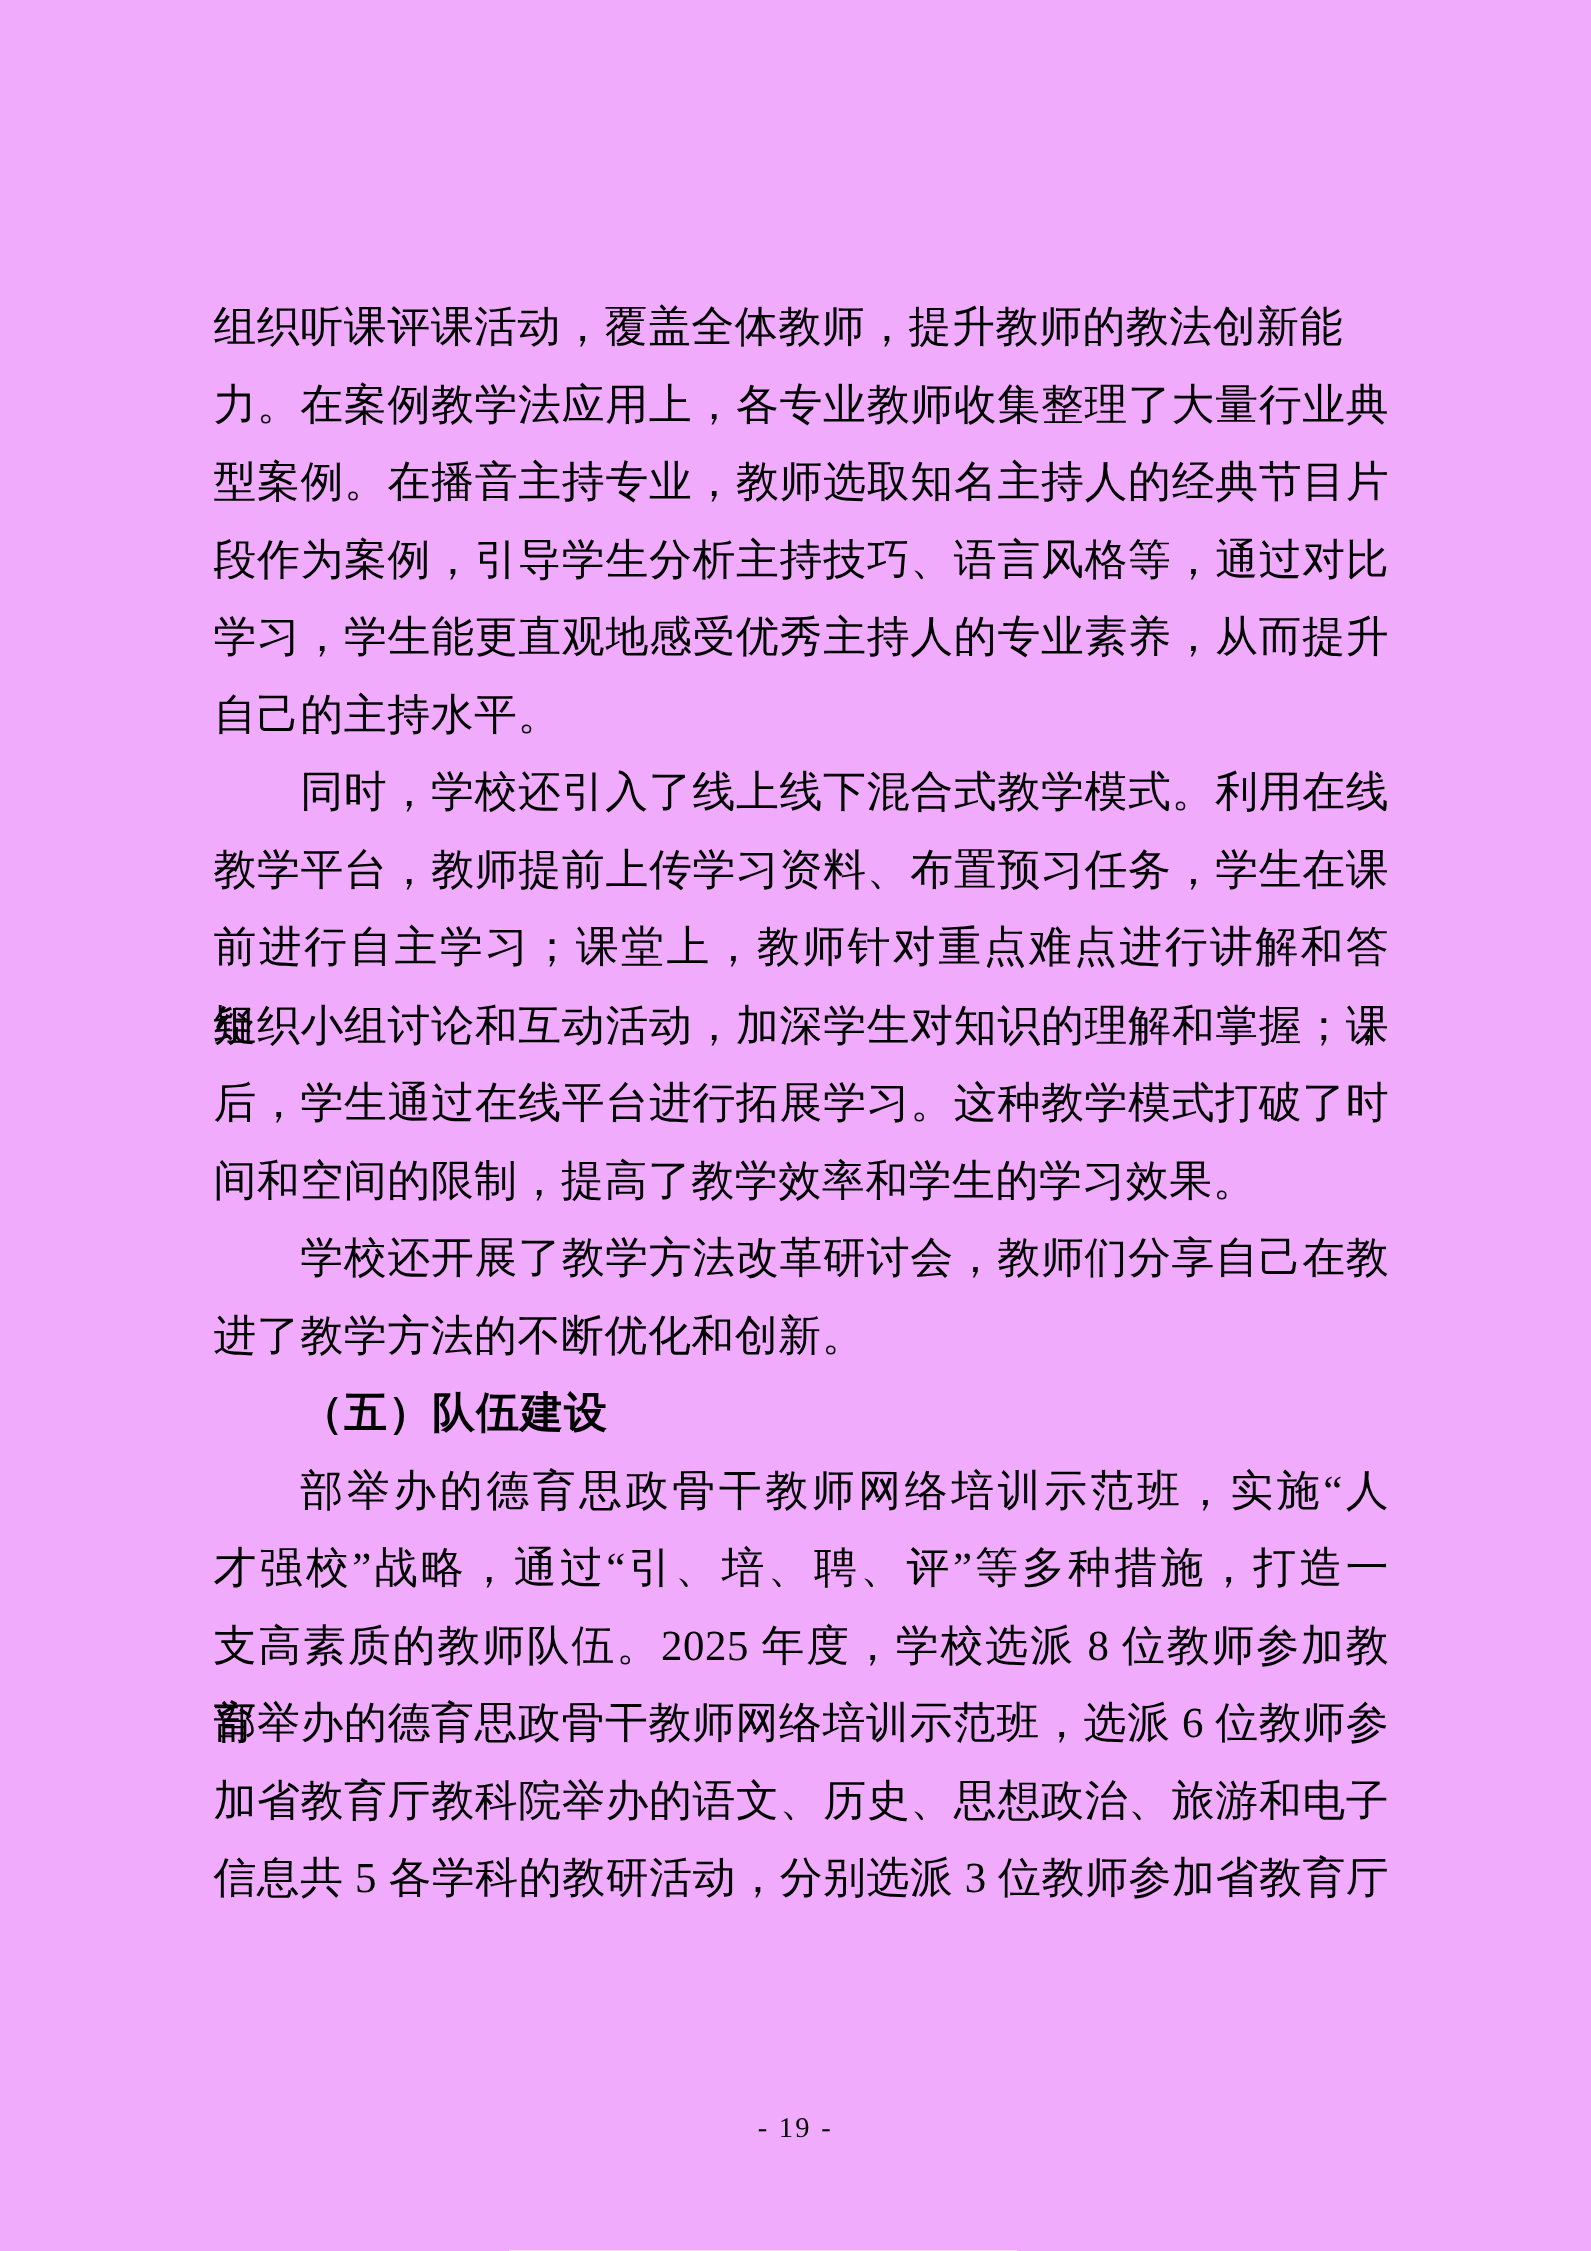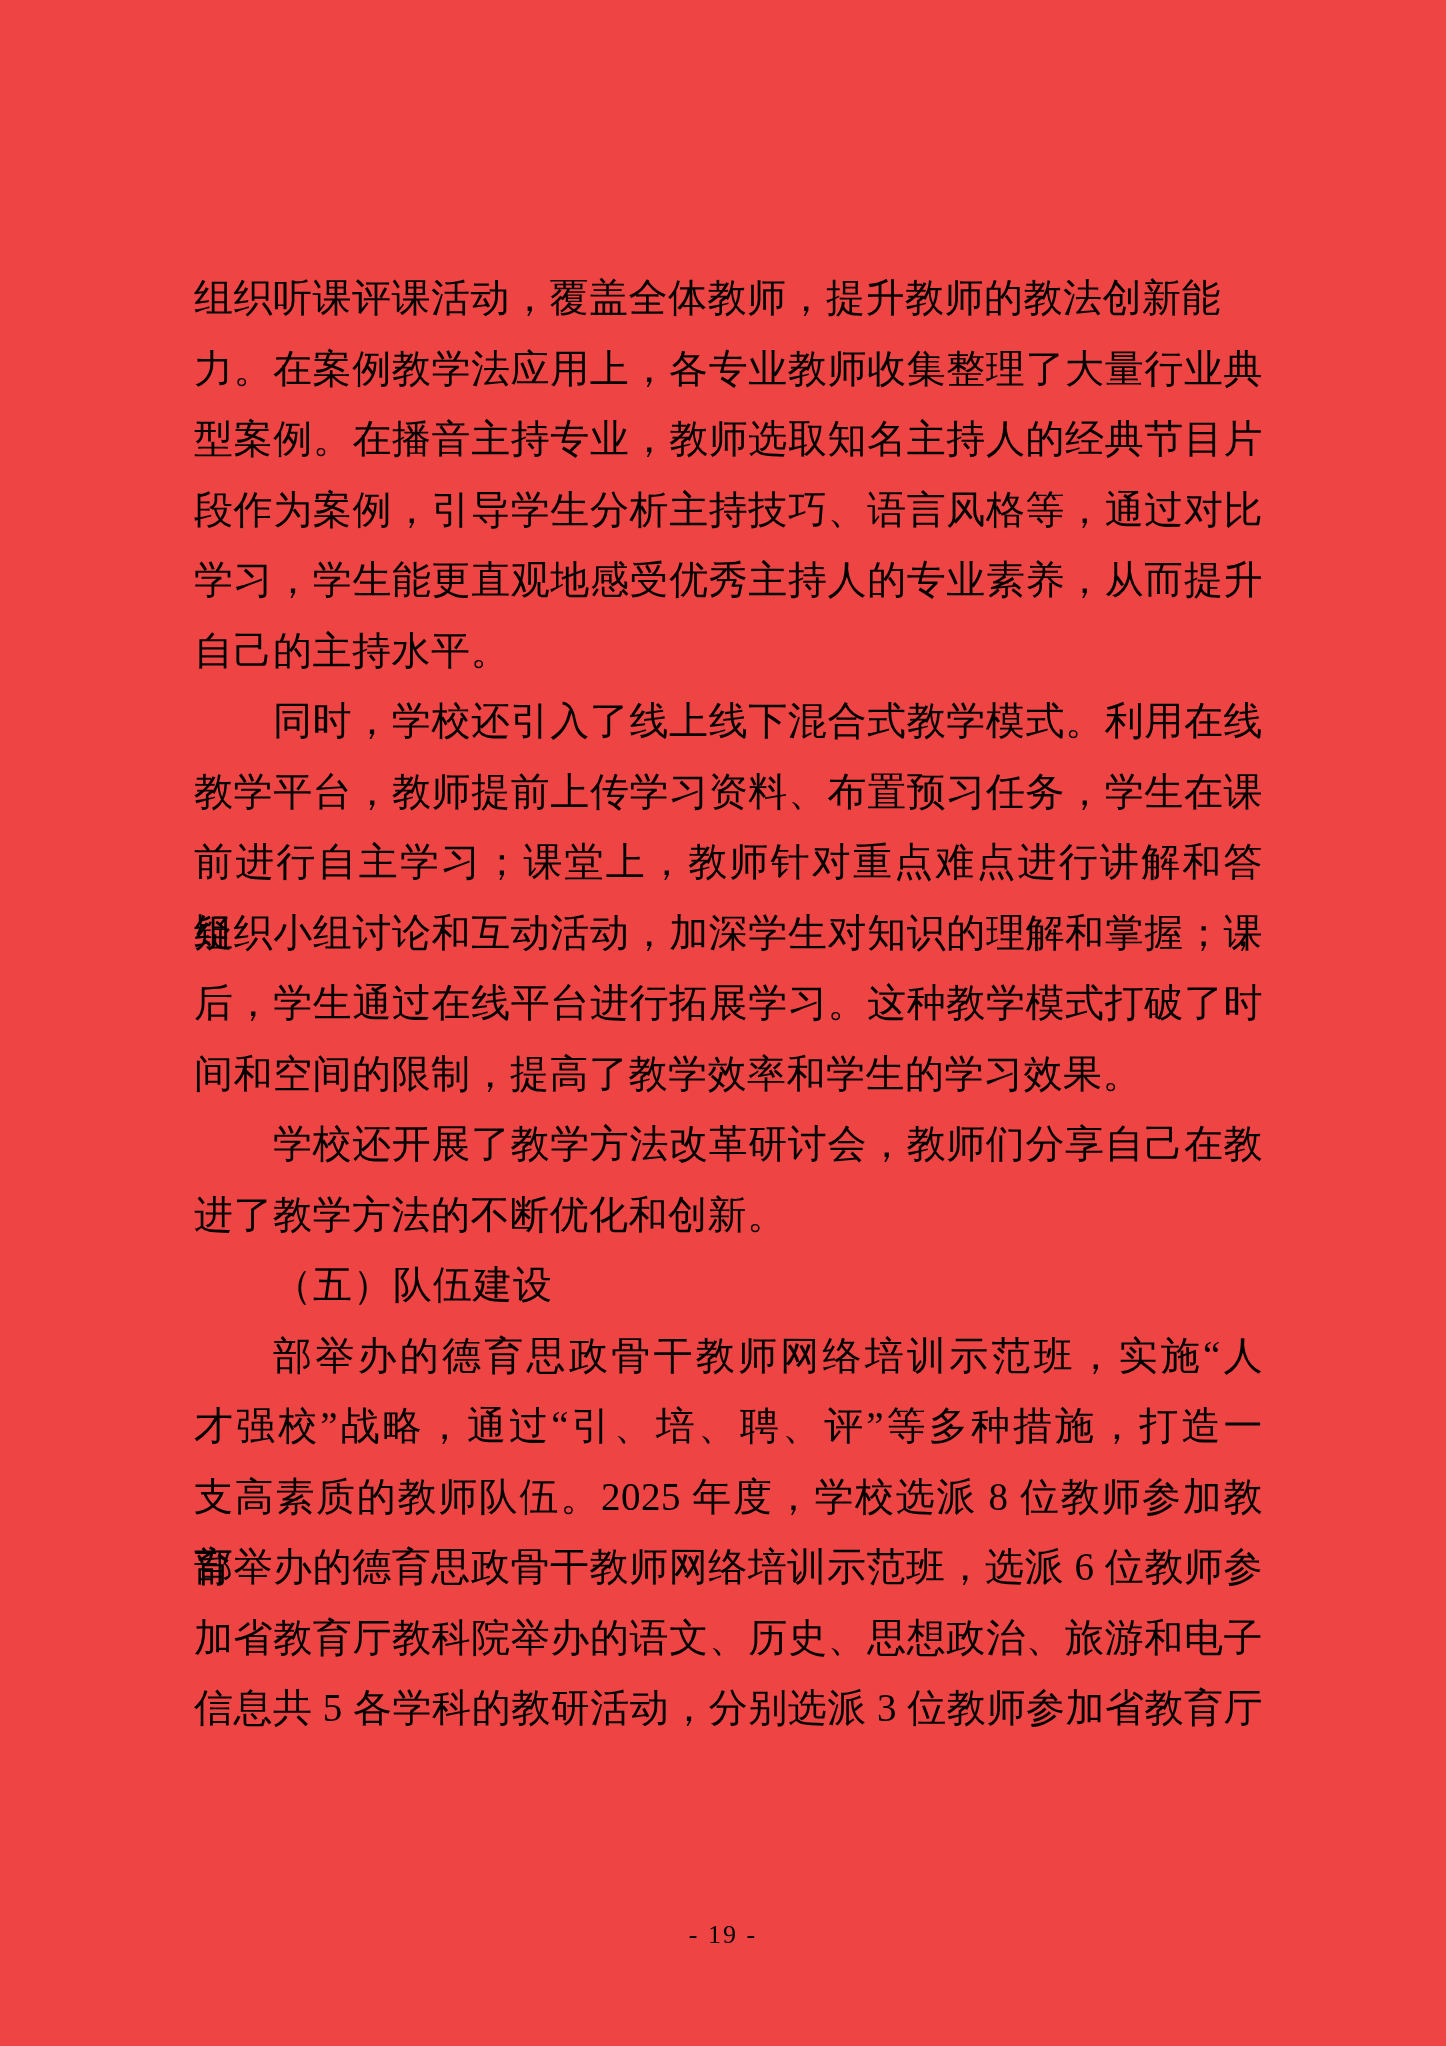--- a/index.html
+++ b/index.html
@@ -1,21 +1,21 @@
 <!DOCTYPE html>
 <html lang="zh"><head>
 <meta charset="utf-8">
 <title>Document Page</title>
 <style>
   html, body { margin: 0; padding: 0; background: #ffffff; }
   .page {
     position: relative;
     width: 1446px;
     height: 2046px;
-    background: #ef4444;
+    background: #f0abfc;
     color: #000000;
     font-family: "Liberation Serif", serif;
     overflow: hidden;
   }
   .content {
     position: absolute;
     left: 194px;
     top: 263px;
     width: 1069px;
   }
@@ -27,21 +27,21 @@
     letter-spacing: 0.5px;
   }
   .line.justify {
     text-align: justify;
     text-align-last: justify;
   }
   .line.indent {
     text-indent: 79px;
   }
   .line.heading {
-    font-weight: 400;
+    font-weight: 700;
     font-family: "Liberation Sans", sans-serif;
     letter-spacing: 1px;
   }
   .footer {
     position: absolute;
     top: 1920px;
     left: 0;
     width: 100%;
     text-align: center;
     font-size: 26px;

